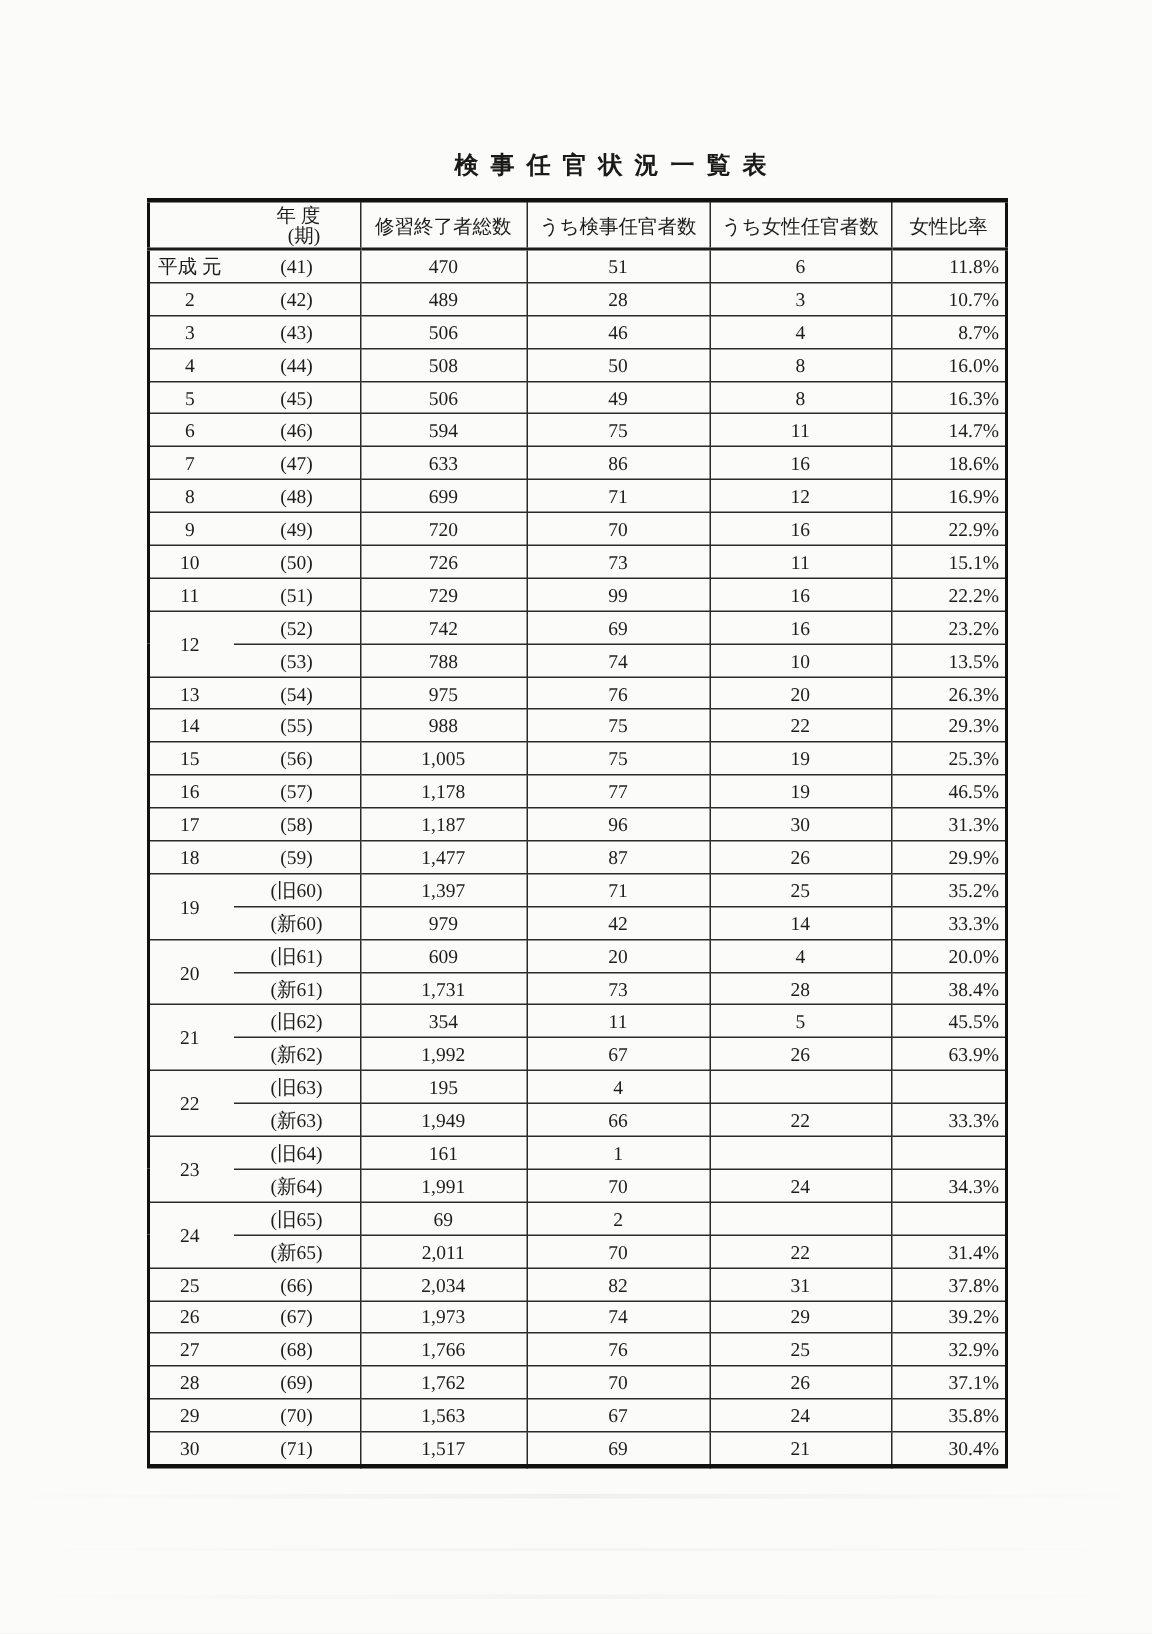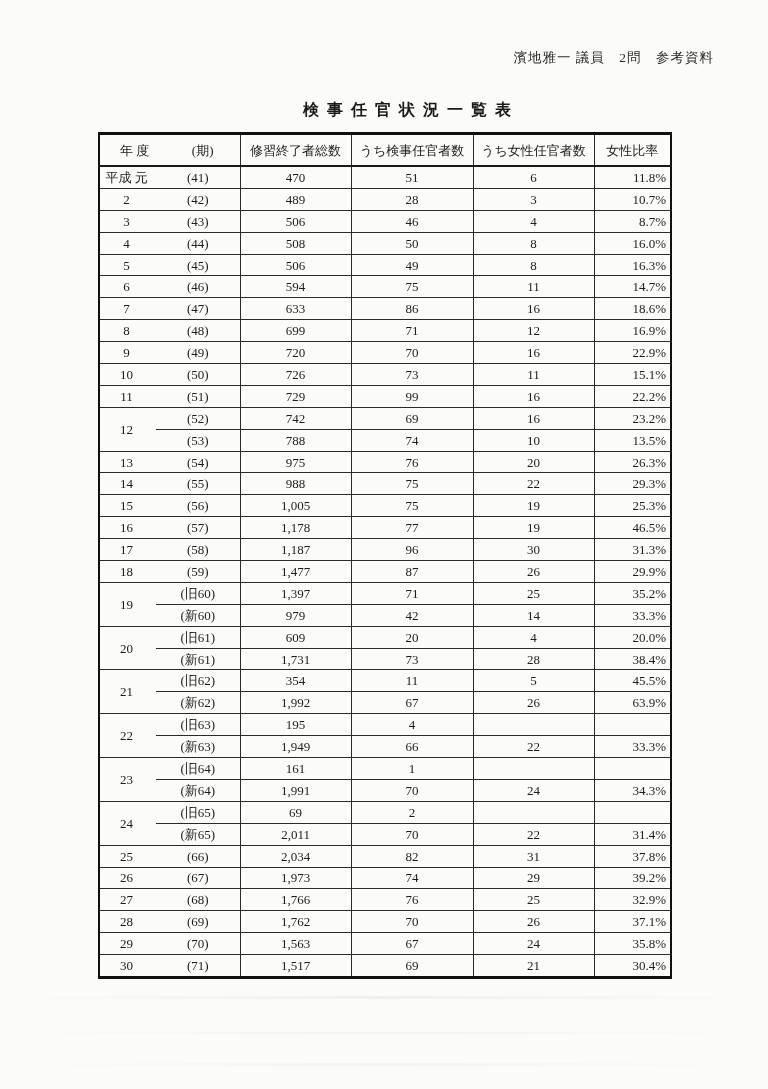--- a/index.html
+++ b/index.html
@@ -72,37 +72,37 @@
     height:30px;
     border-bottom:2px solid #1a1a1a;
     text-align:center;
   }
   th.h-yearki{padding:0;}
   .yearki-wrap{
     display:flex;
     align-items:flex-end;
     justify-content:space-between;
     padding:0 26px 0 20px;
+    flex-direction:column;
   }
   tbody td{height:20.9px;vertical-align:middle;}
   td.year{
     border-right:hidden;
     text-align:center;
     padding-right:3px;
   }
   td.ki{text-align:center;}
   td.num{text-align:center;}
   td.pct{text-align:right;padding-right:4px;margin-left:14px;}
 </style>
 </head>
 <body>
 
 <div class="page">
 
-  <div class="doc-note">濱地雅一 議員　2問　参考資料</div>
 
   <h1 class="title">検 事 任 官 状 況 一 覧 表</h1>
 
   <table class="main">
     <colgroup>
       <col class="c-year">
         <col class="c-ki">
         <col class="c-total">
       <col class="c-app">
         <col class="c-fem">

